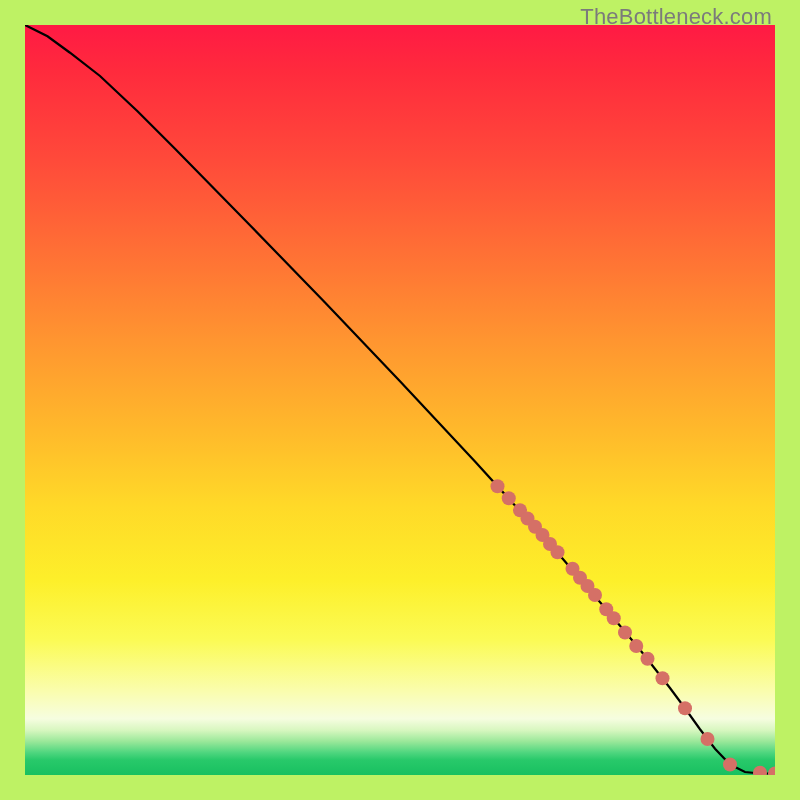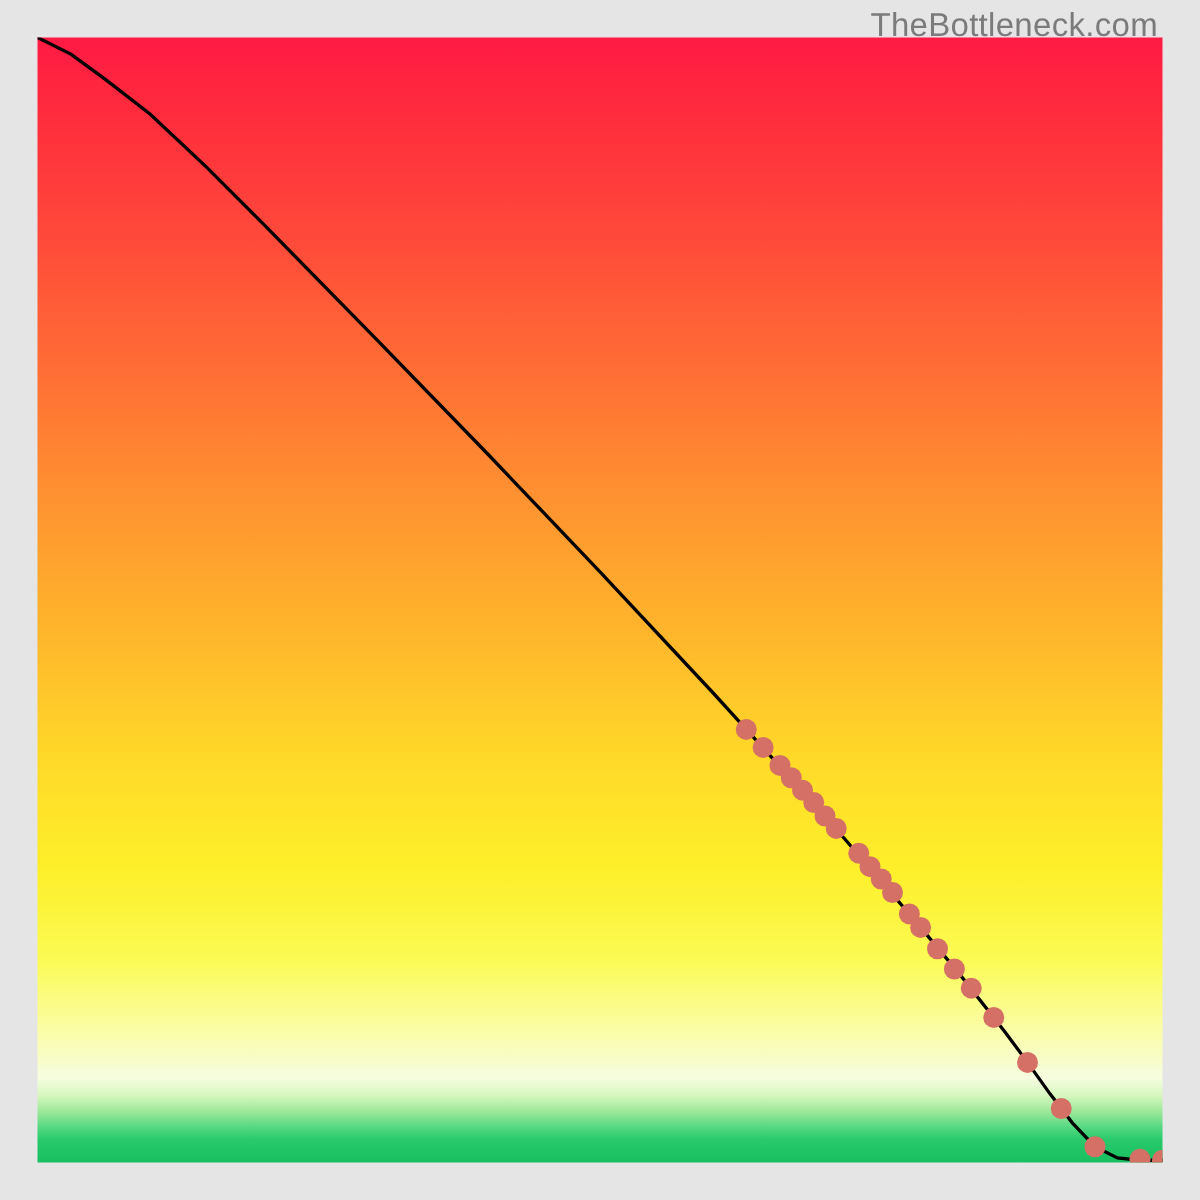--- a/index.html
+++ b/index.html
@@ -8,21 +8,21 @@
     width: 800px;
     height: 800px;
     background: #000;
     overflow: hidden;
     font-family: Arial, Helvetica, sans-serif;
   }
   .stage {
     position: relative;
     width: 800px;
     height: 800px;
-    background: #e5e5e5;
+    background: #bef264;
   }
   .plot-area {
     position: absolute;
     left: 25px;
     top: 25px;
     width: 750px;
     height: 750px;
     
     background: linear-gradient(to bottom,
       #ff1a44 0%,

